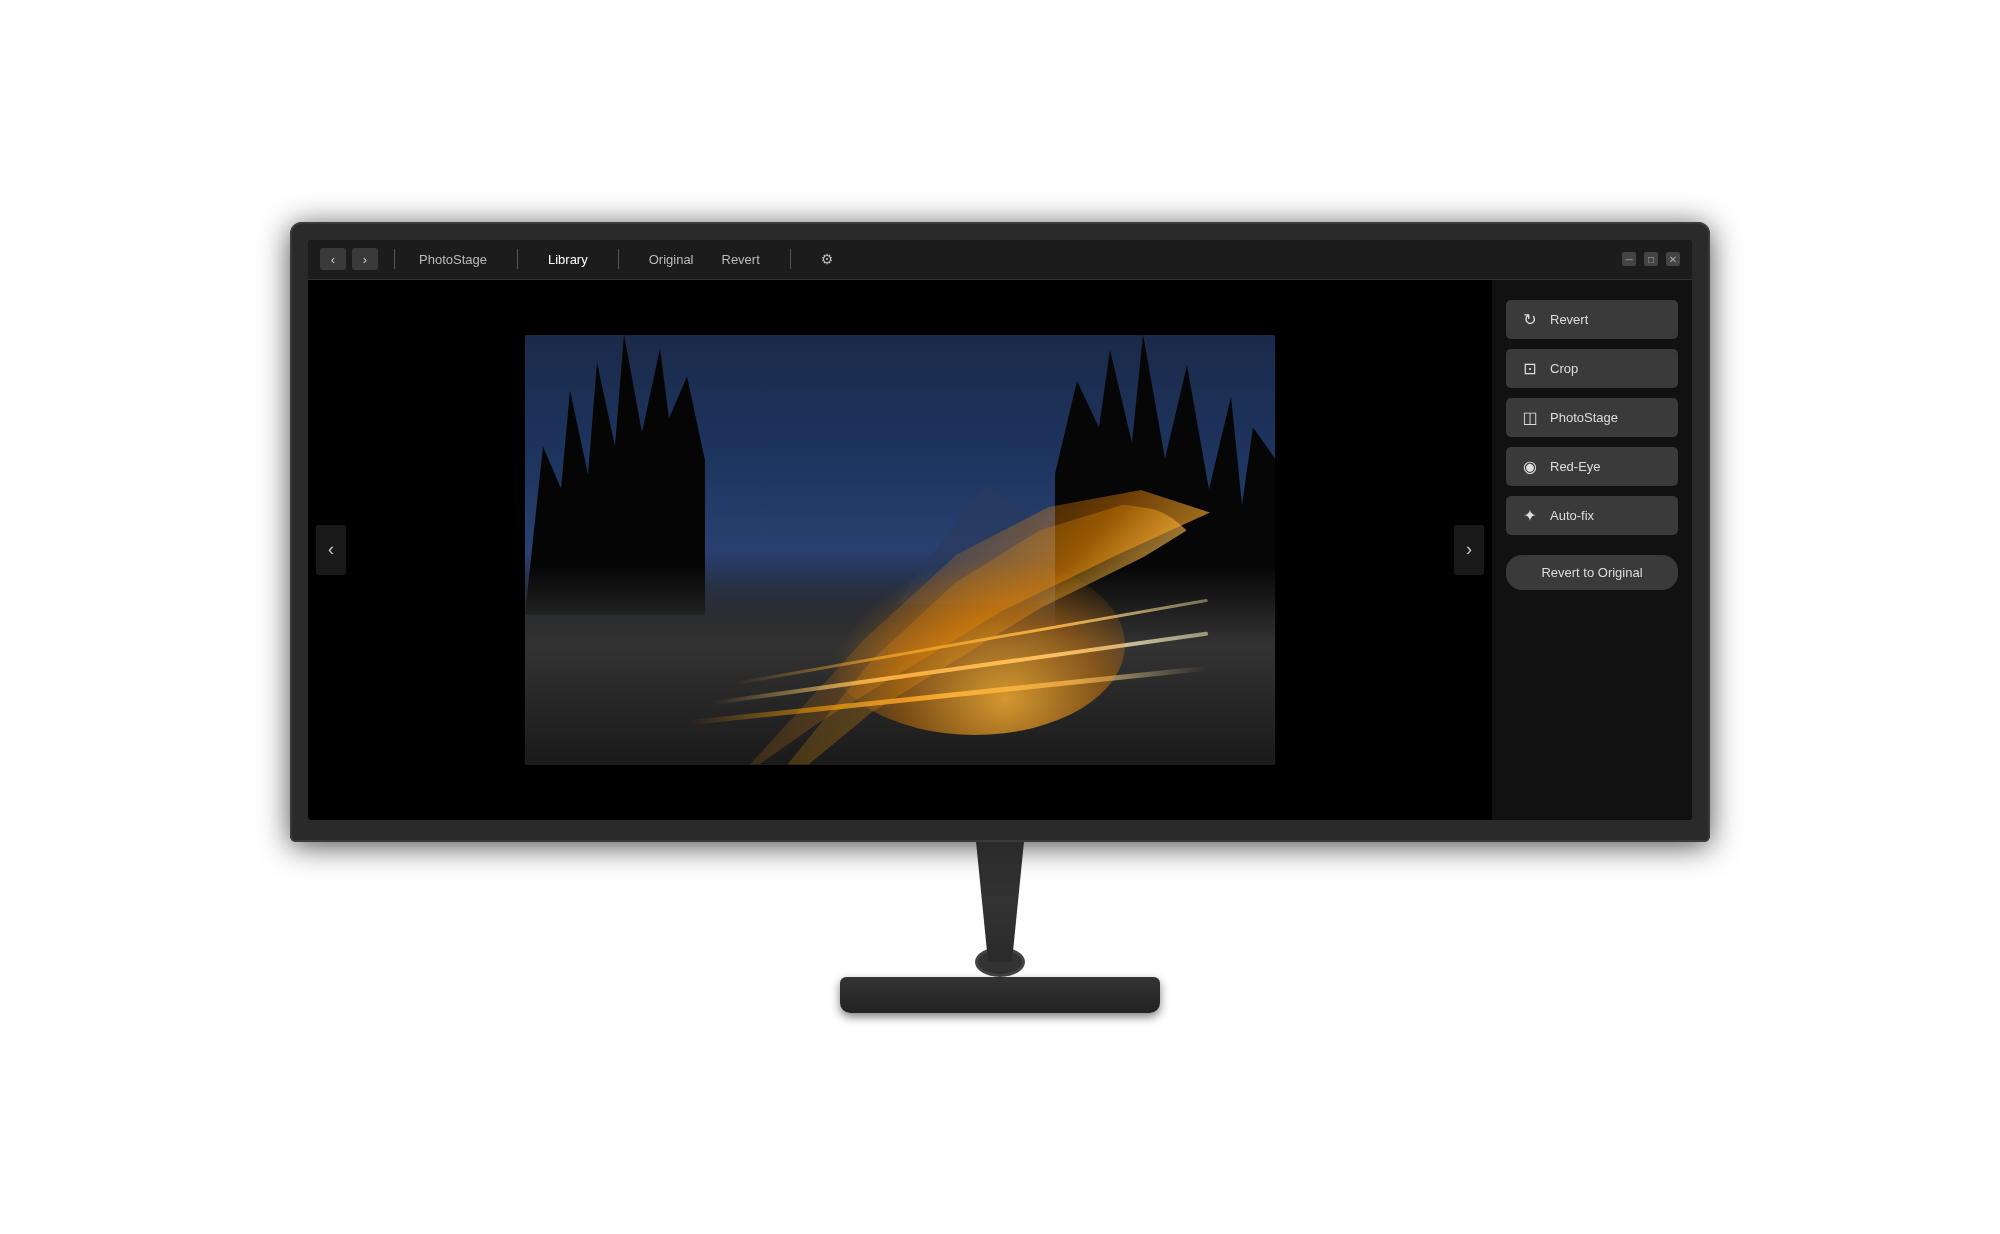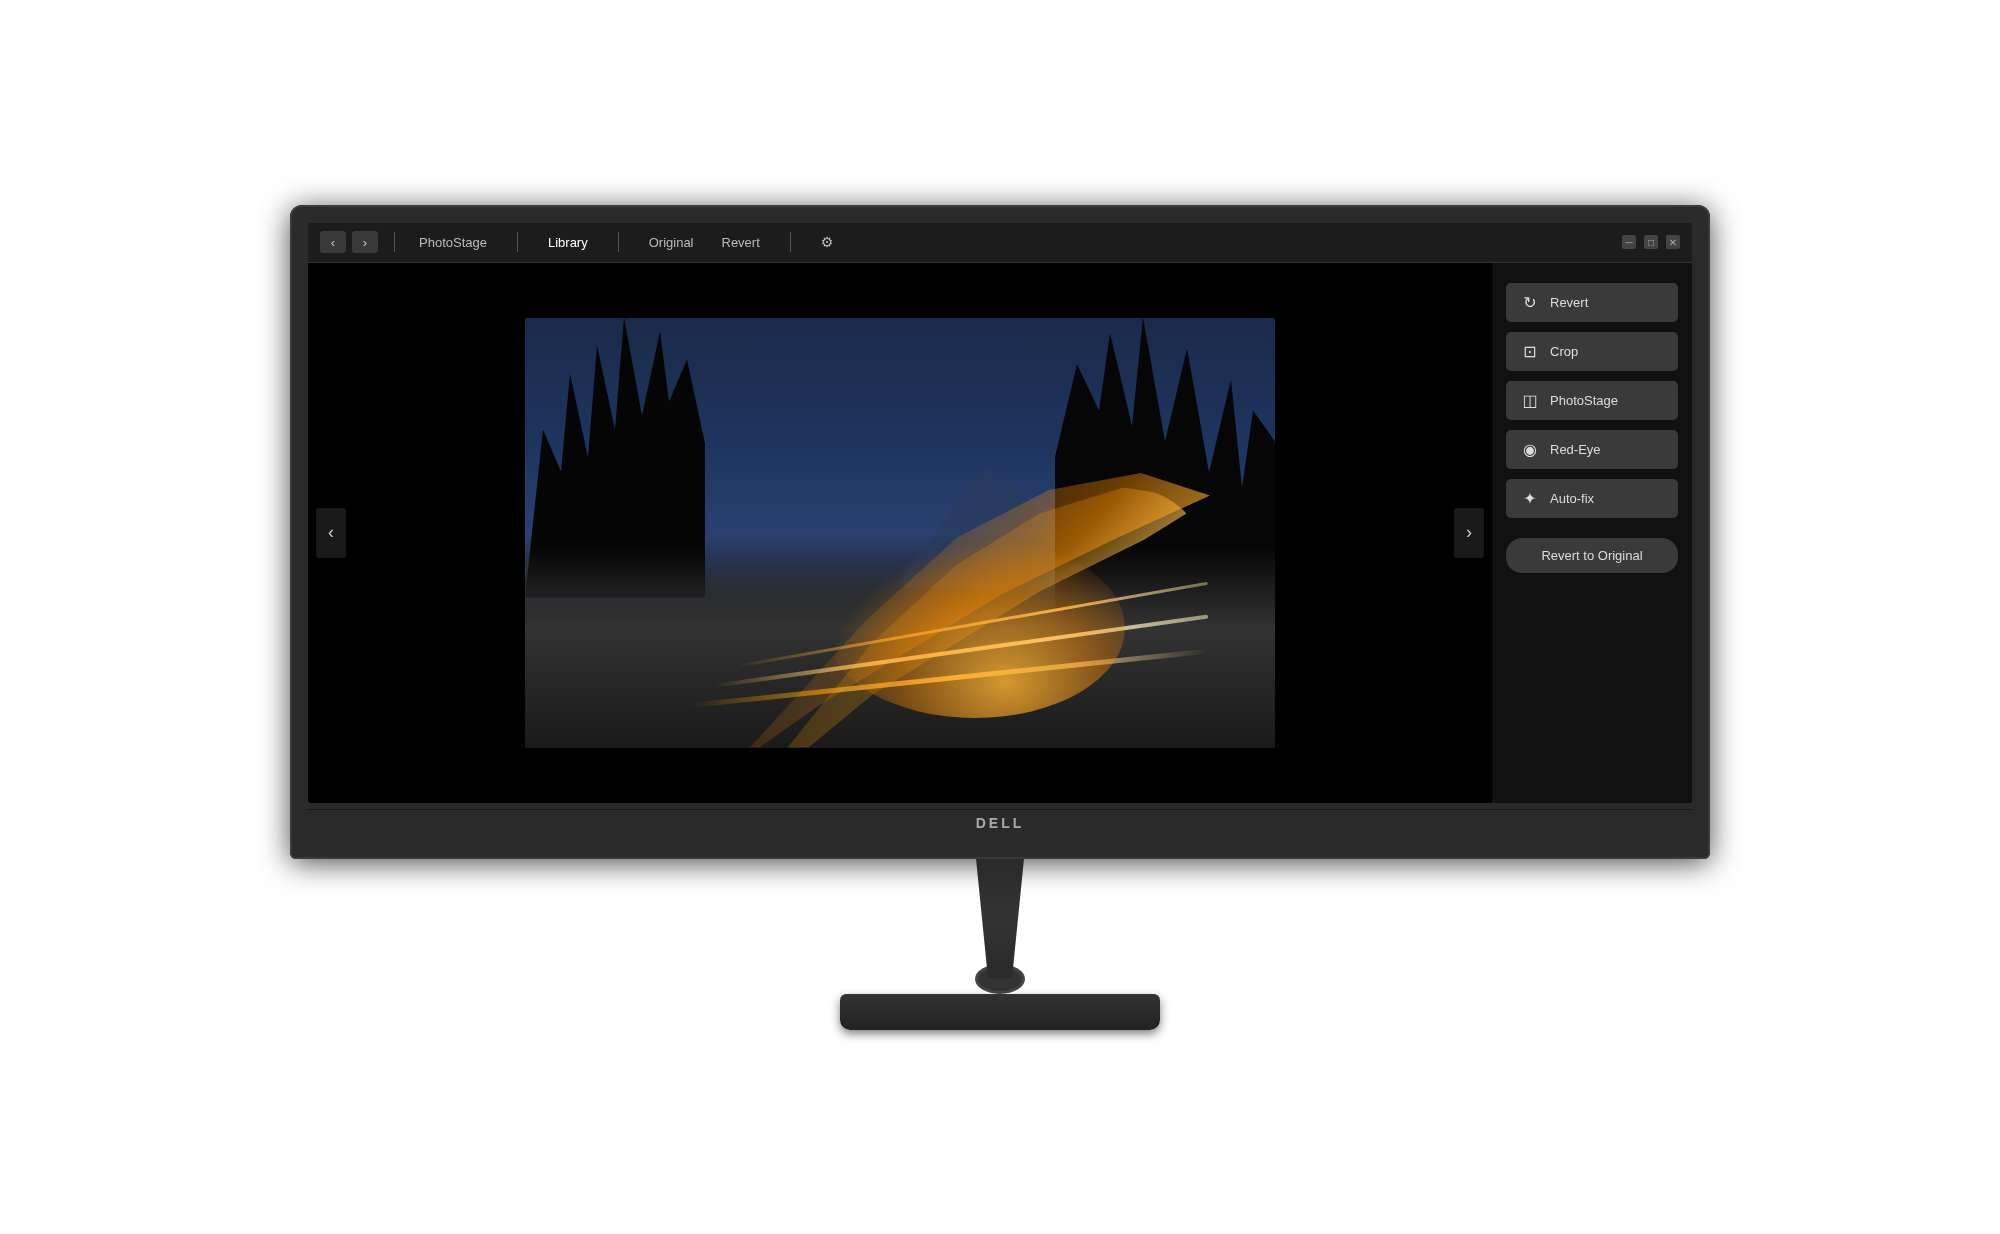--- a/index.html
+++ b/index.html
@@ -461,21 +461,18 @@
           <button class="tool-btn">
             <span class="tool-icon">✦</span>
             <span>Auto-fix</span>
           </button>
           <button class="revert-btn">Revert to Original</button>
         </div>
       </div>
 
     </div>
 
-    <div class="monitor-bottom">
-      <span class="dell-logo">DELL</span>
-    </div>
   </div>
 
   <div class="monitor-stand-neck"></div>
   <div class="monitor-stand-circle"></div>
   <div class="monitor-stand-base"></div>
 </div>
 
 </body></html>

